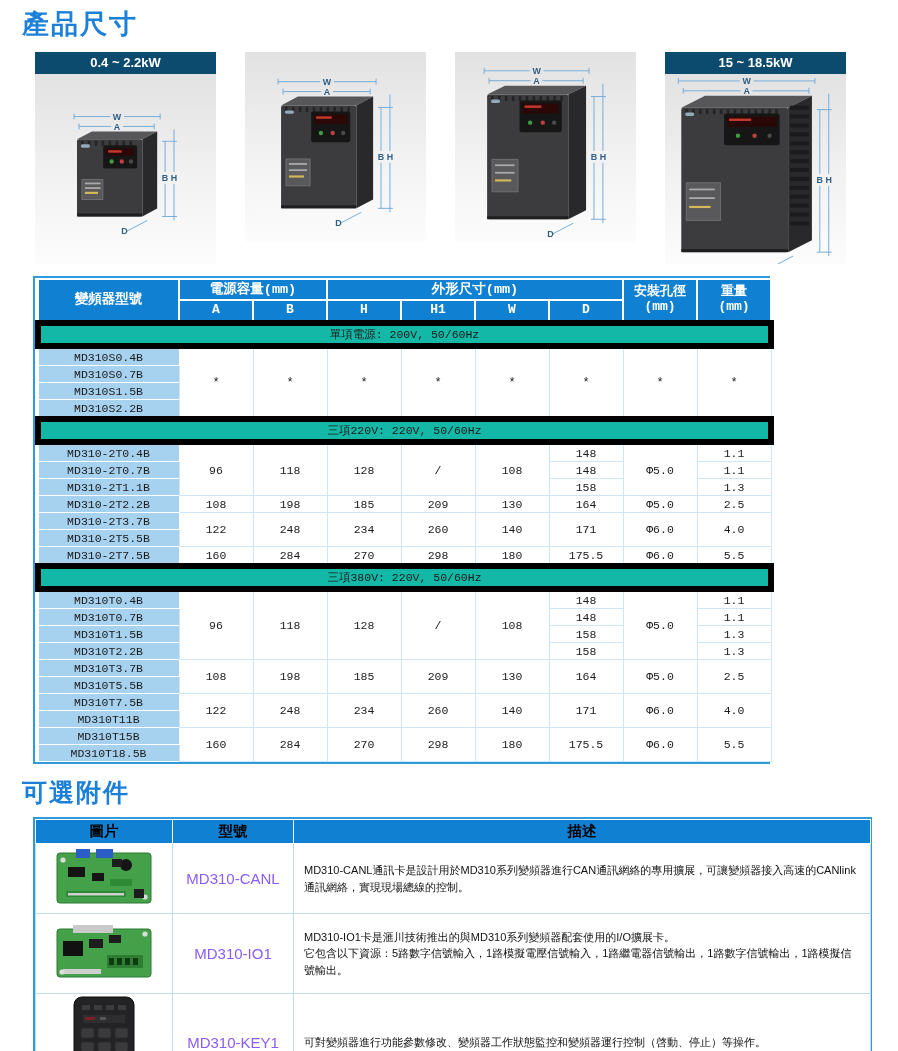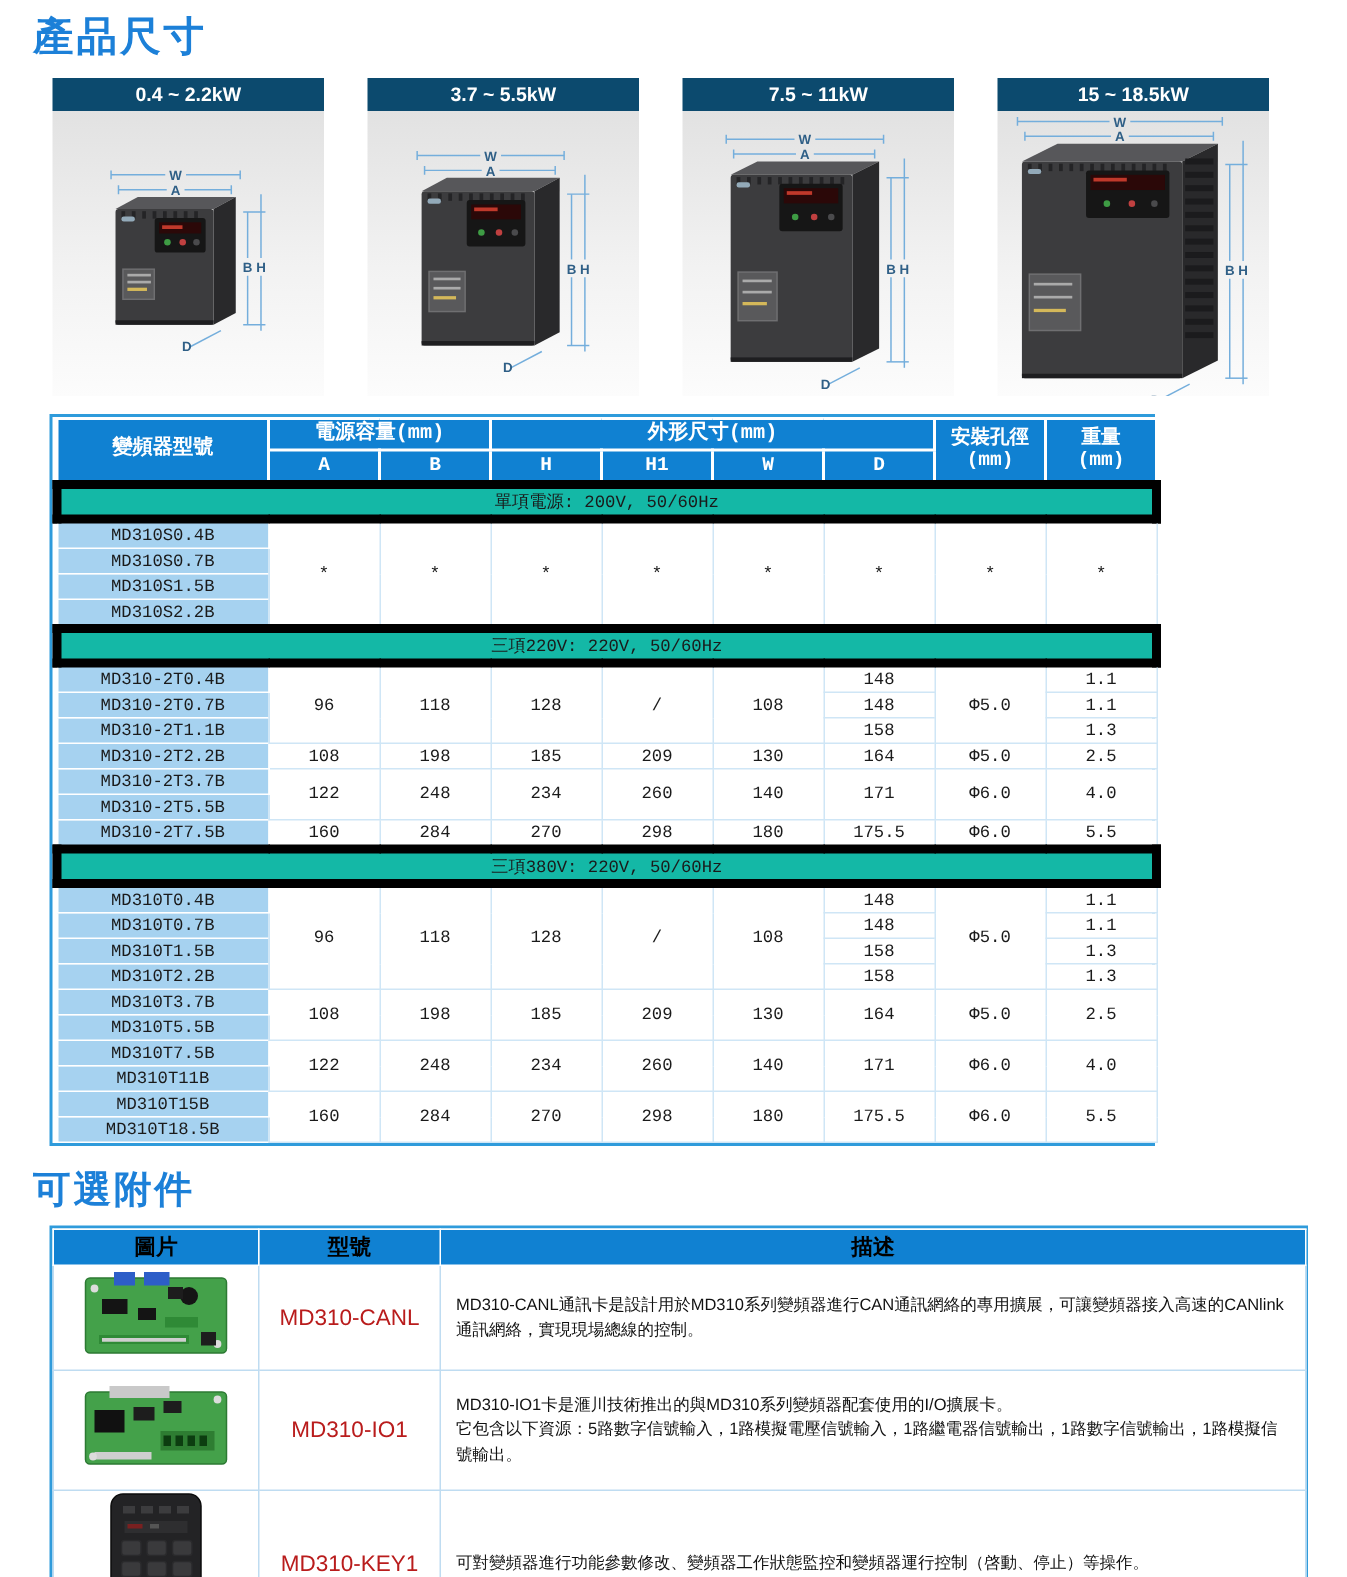--- a/index.html
+++ b/index.html
@@ -31,21 +31,21 @@
 
   .note{margin:7px 0 0 24px;font-size:12.5px;color:#111;}
 
   
   .acc-wrap{border:2px solid #2f9bdb;width:835px;margin-left:33px;margin-top:8px;background:#fff;}
   table.acc{border-collapse:collapse;width:100%;table-layout:fixed;}
   .acc th{background:#1081d2;color:#000000;font-size:14.5px;font-weight:bold;height:23px;
           border:1px solid #fff;padding:0;}
   .acc td{border:1px solid #bfdcf1;vertical-align:middle;background:#fff;padding:0;}
   .acc td.pic{text-align:center;}
-  .acc td.mod{text-align:center;font-size:15px;color:#b91c1c;}
+  .acc td.mod{text-align:center;font-size:15px;color:#8b5cf6;}
   .acc td.desc{font-size:11px;line-height:1.5;padding:5px 10px;white-space:pre-line;color:#111;}
 </style>
 </head>
 <body>
 
 <div class="page">
 
   <h1 class="sec-title">產品尺寸</h1>
 
   <div class="cards">
@@ -97,21 +97,20 @@
               <text x="81.5" y="46.5">W</text>
               <text x="81.5" y="56.5">A</text>
               <text x="130" y="108.5">B</text>
               <text x="139" y="108.5">H</text>
               <text x="89" y="162">D</text>
             </g>
           </svg>
         </div>
     </div>
     <div class="card">
-      <div class="card-head">3.7 ~ 5.5kW</div>
       <div class="card-body inv-slot">
           <svg class="inv" viewBox="0 0 180 192" aria-hidden="true">
             <g stroke="#74aedc" stroke-width="1" fill="none">
               <line x1="32" y1="30" x2="74.5" y2="30"></line>
               <line x1="88.5" y1="30" x2="131" y2="30"></line>
               <line x1="32" y1="27" x2="32" y2="33"></line>
               <line x1="131" y1="27" x2="131" y2="33"></line>
               <line x1="37" y1="40" x2="75.5" y2="40"></line>
               <line x1="87.5" y1="40" x2="125" y2="40"></line>
               <line x1="37" y1="37" x2="37" y2="43"></line>
@@ -153,21 +152,20 @@
               <text x="81.5" y="33.5">W</text>
               <text x="81.5" y="43.5">A</text>
               <text x="136" y="109.5">B</text>
               <text x="145" y="109.5">H</text>
               <text x="93" y="176">D</text>
             </g>
           </svg>
         </div>
     </div>
     <div class="card">
-      <div class="card-head">7.5 ~ 11kW</div>
       <div class="card-body inv-slot">
           <svg class="inv" viewBox="0 0 180 192" aria-hidden="true">
             <g stroke="#74aedc" stroke-width="1" fill="none">
               <line x1="28" y1="19" x2="74" y2="19"></line>
               <line x1="88" y1="19" x2="134" y2="19"></line>
               <line x1="28" y1="16" x2="28" y2="22"></line>
               <line x1="134" y1="16" x2="134" y2="22"></line>
               <line x1="33" y1="29" x2="75" y2="29"></line>
               <line x1="87" y1="29" x2="128" y2="29"></line>
               <line x1="33" y1="26" x2="33" y2="32"></line>

